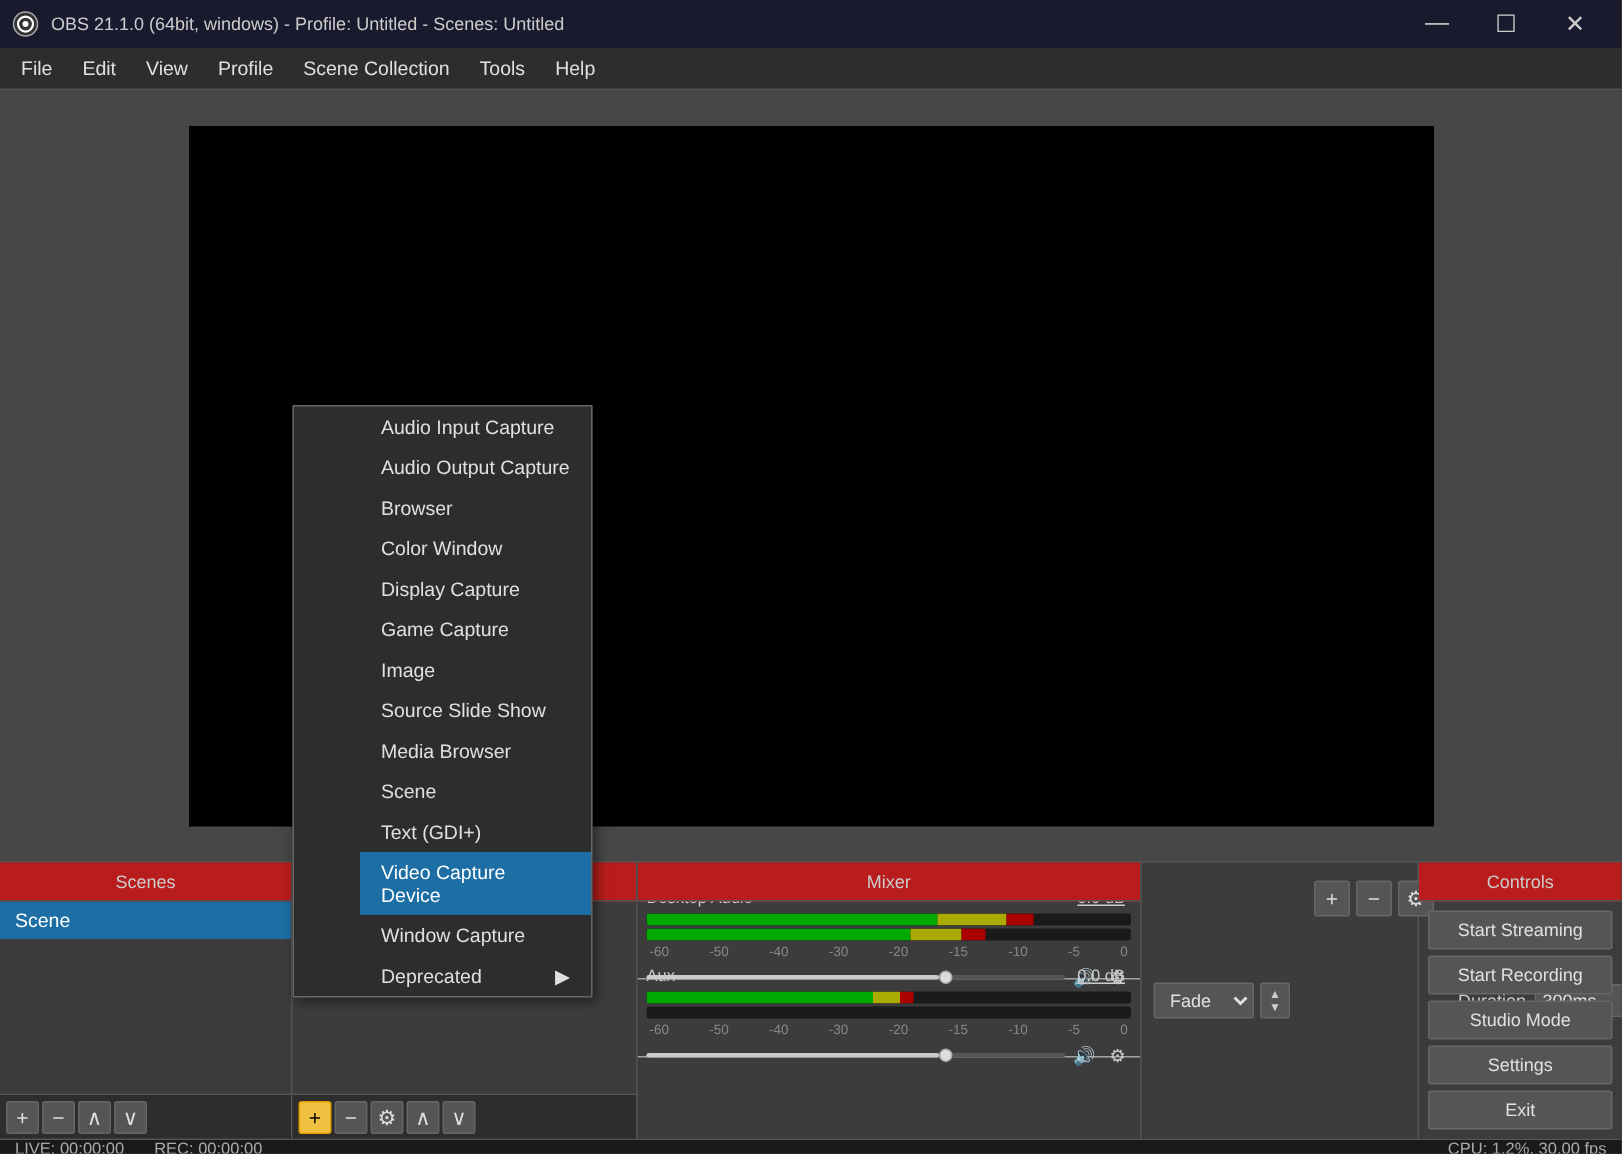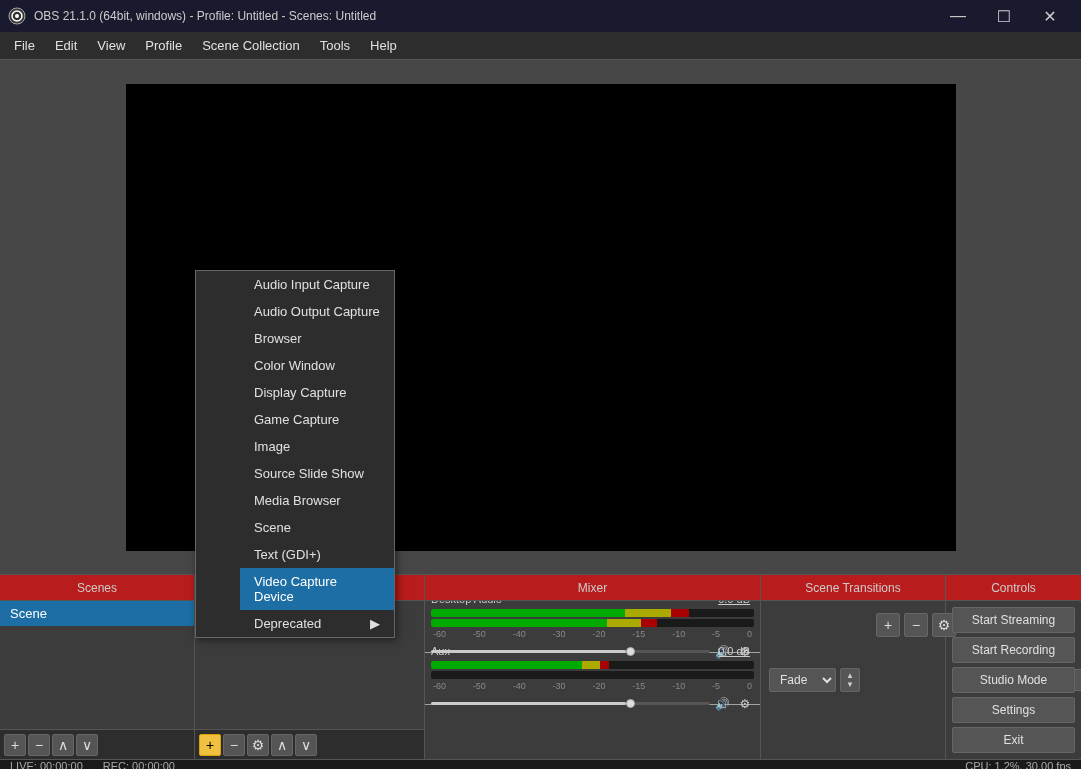--- a/index.html
+++ b/index.html
@@ -434,20 +434,21 @@
           <div class="context-item">Browser</div>
           <div class="context-item">Color Window</div>
           <div class="context-item">Display Capture</div>
           <div class="context-item">Game Capture</div>
           <div class="context-item">Image</div>
           <div class="context-item">Source Slide Show</div>
           <div class="context-item">Media Browser</div>
           <div class="context-item">Scene</div>
           <div class="context-item">Text (GDI+)</div>
           <div class="context-item highlighted">Video Capture Device</div>
+          <div class="context-item">Window Capture</div>
           <div class="context-item" style="justify-content: space-between;">
             <span>Deprecated</span>
             <span>▶</span>
           </div>
         </div>
         <div class="panel-toolbar">
           <button class="toolbar-btn active-add">+</button>
           <button class="toolbar-btn">−</button>
           <button class="toolbar-btn">⚙</button>
           <button class="toolbar-btn">∧</button>
@@ -537,23 +538,20 @@
                 </div>
                 <button class="mixer-icon-btn">🔊</button>
                 <button class="mixer-icon-btn">⚙</button>
               </div>
             </div>
           </div>
         </div>
       </div>
 
       <div id="transitions-panel">
-        <div class="panel-header">
-          <span>Scene Transitions</span>
-        </div>
         <div class="transitions-content">
           <div class="transition-select">
             <select class="select-box">
               <option>Fade</option>
               <option>Cut</option>
               <option>Swipe</option>
               <option>Slide</option>
             </select>
             <div class="spin-btn">
               <span style="font-size:8px;">▲</span>

